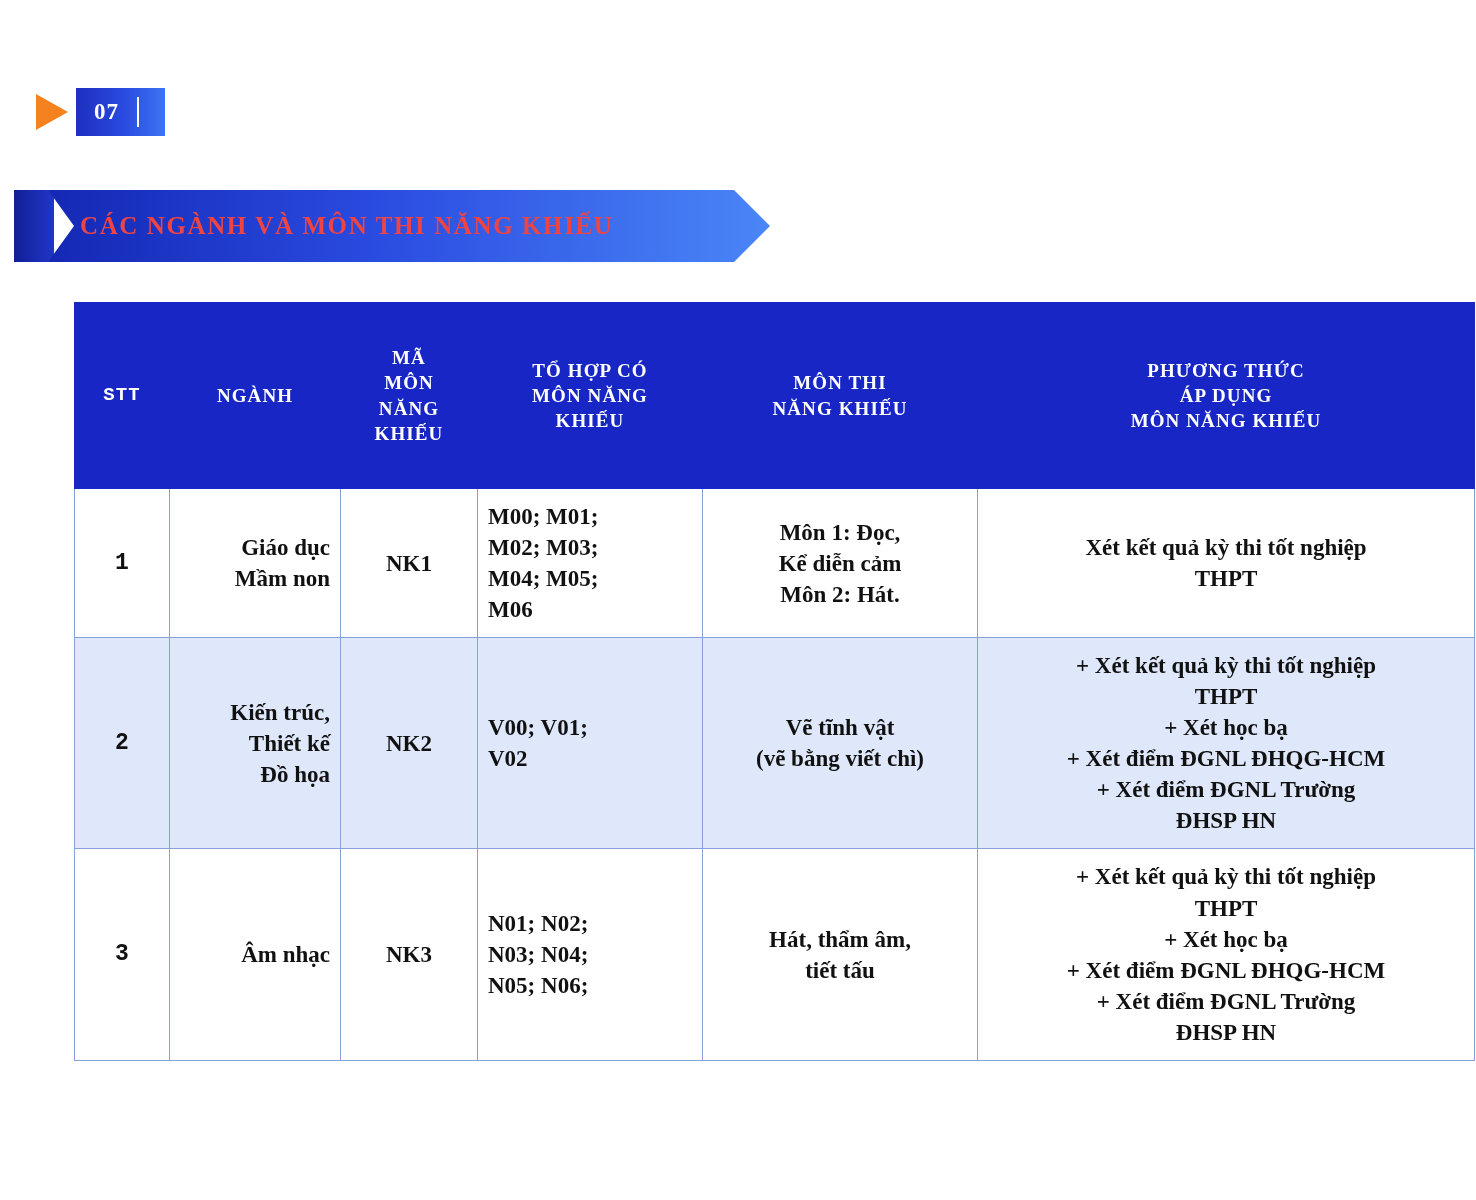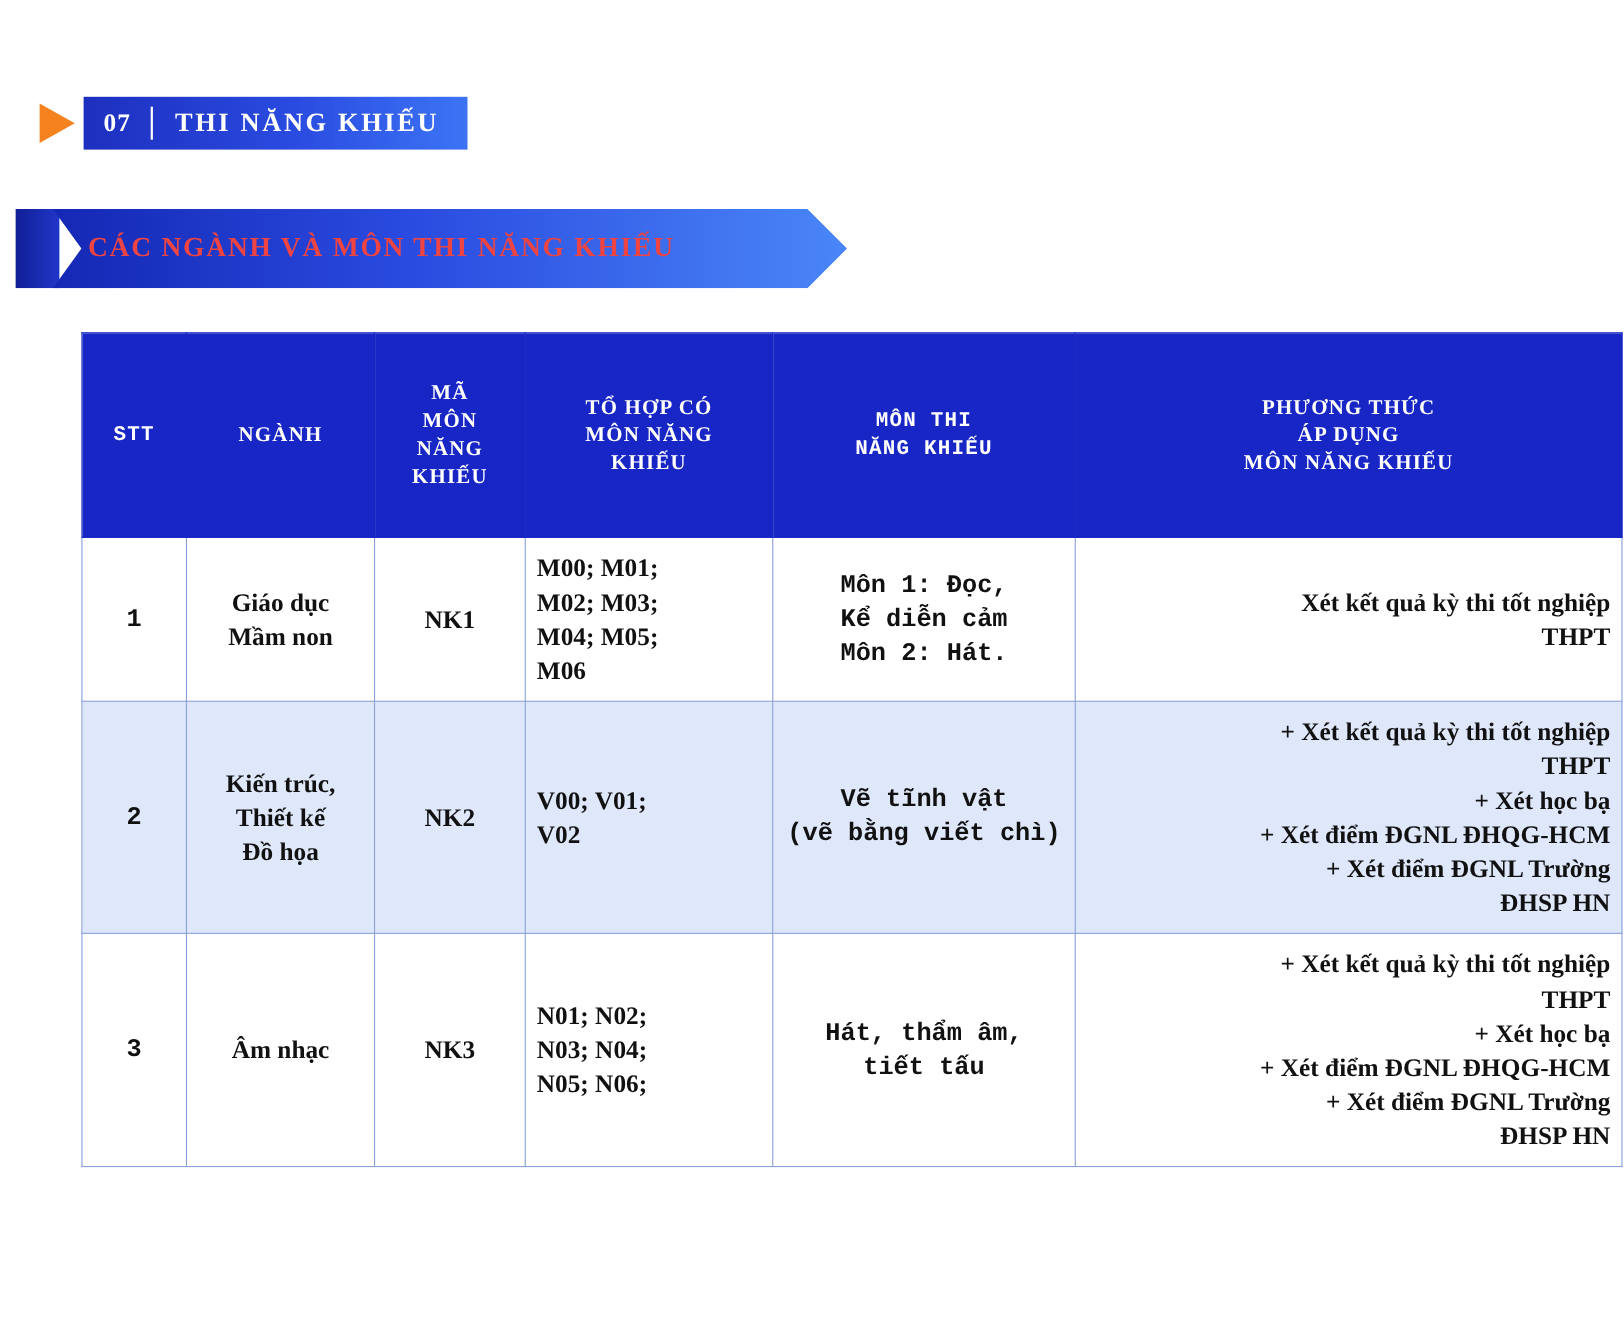--- a/index.html
+++ b/index.html
@@ -133,40 +133,39 @@
     height: 186px;
   }
   table.nk-table td {
     font-size: 23px;
     font-weight: bold;
     line-height: 1.35;
     padding: 12px 10px;
     color: #111111;
   }
   .c-stt    { width: 82px;  text-align: center; font-family: Liberation Mono, monospace; }
-  .c-nganh  { width: 158px; text-align: center; }
+  .c-nganh  { width: 158px; text-align: right; }
   .c-ma     { width: 124px; text-align: center; font-family: Liberation Serif, serif; }
   .c-tohop  { width: 212px; text-align: left; }
-  .c-monthi { width: 262px; text-align: center; font-family: Liberation Mono, monospace; }
-  .c-pt     { width: 484px; text-align: right; }
+  .c-monthi { width: 262px; text-align: center; }
+  .c-pt     { width: 484px; text-align: center; }
 
   tr.row-alt td { background: #dfe8fb; }
   tr.row-plain td { background: #ffffff; }
 
   .multiline { white-space: pre-line; }
 </style>
 </head>
 <body>
 
 <div class="section-header">
   <div class="arrow-marker"></div>
   <div class="section-badge">
     <div class="section-number">07</div>
     <div class="section-divider"></div>
-    <div class="section-title">THI NĂNG KHIẾU</div>
   </div>
 </div>
 
 <div class="banner-wrap">
   <svg class="banner-bg" viewBox="0 0 760 72" preserveAspectRatio="none">
     <defs>
       <linearGradient id="bnGrad" x1="0" y1="0" x2="1" y2="0">
         <stop offset="0%" stop-color="#1428b4"></stop>
         <stop offset="45%" stop-color="#2a4be0"></stop>
         <stop offset="100%" stop-color="#4a86f7"></stop>

